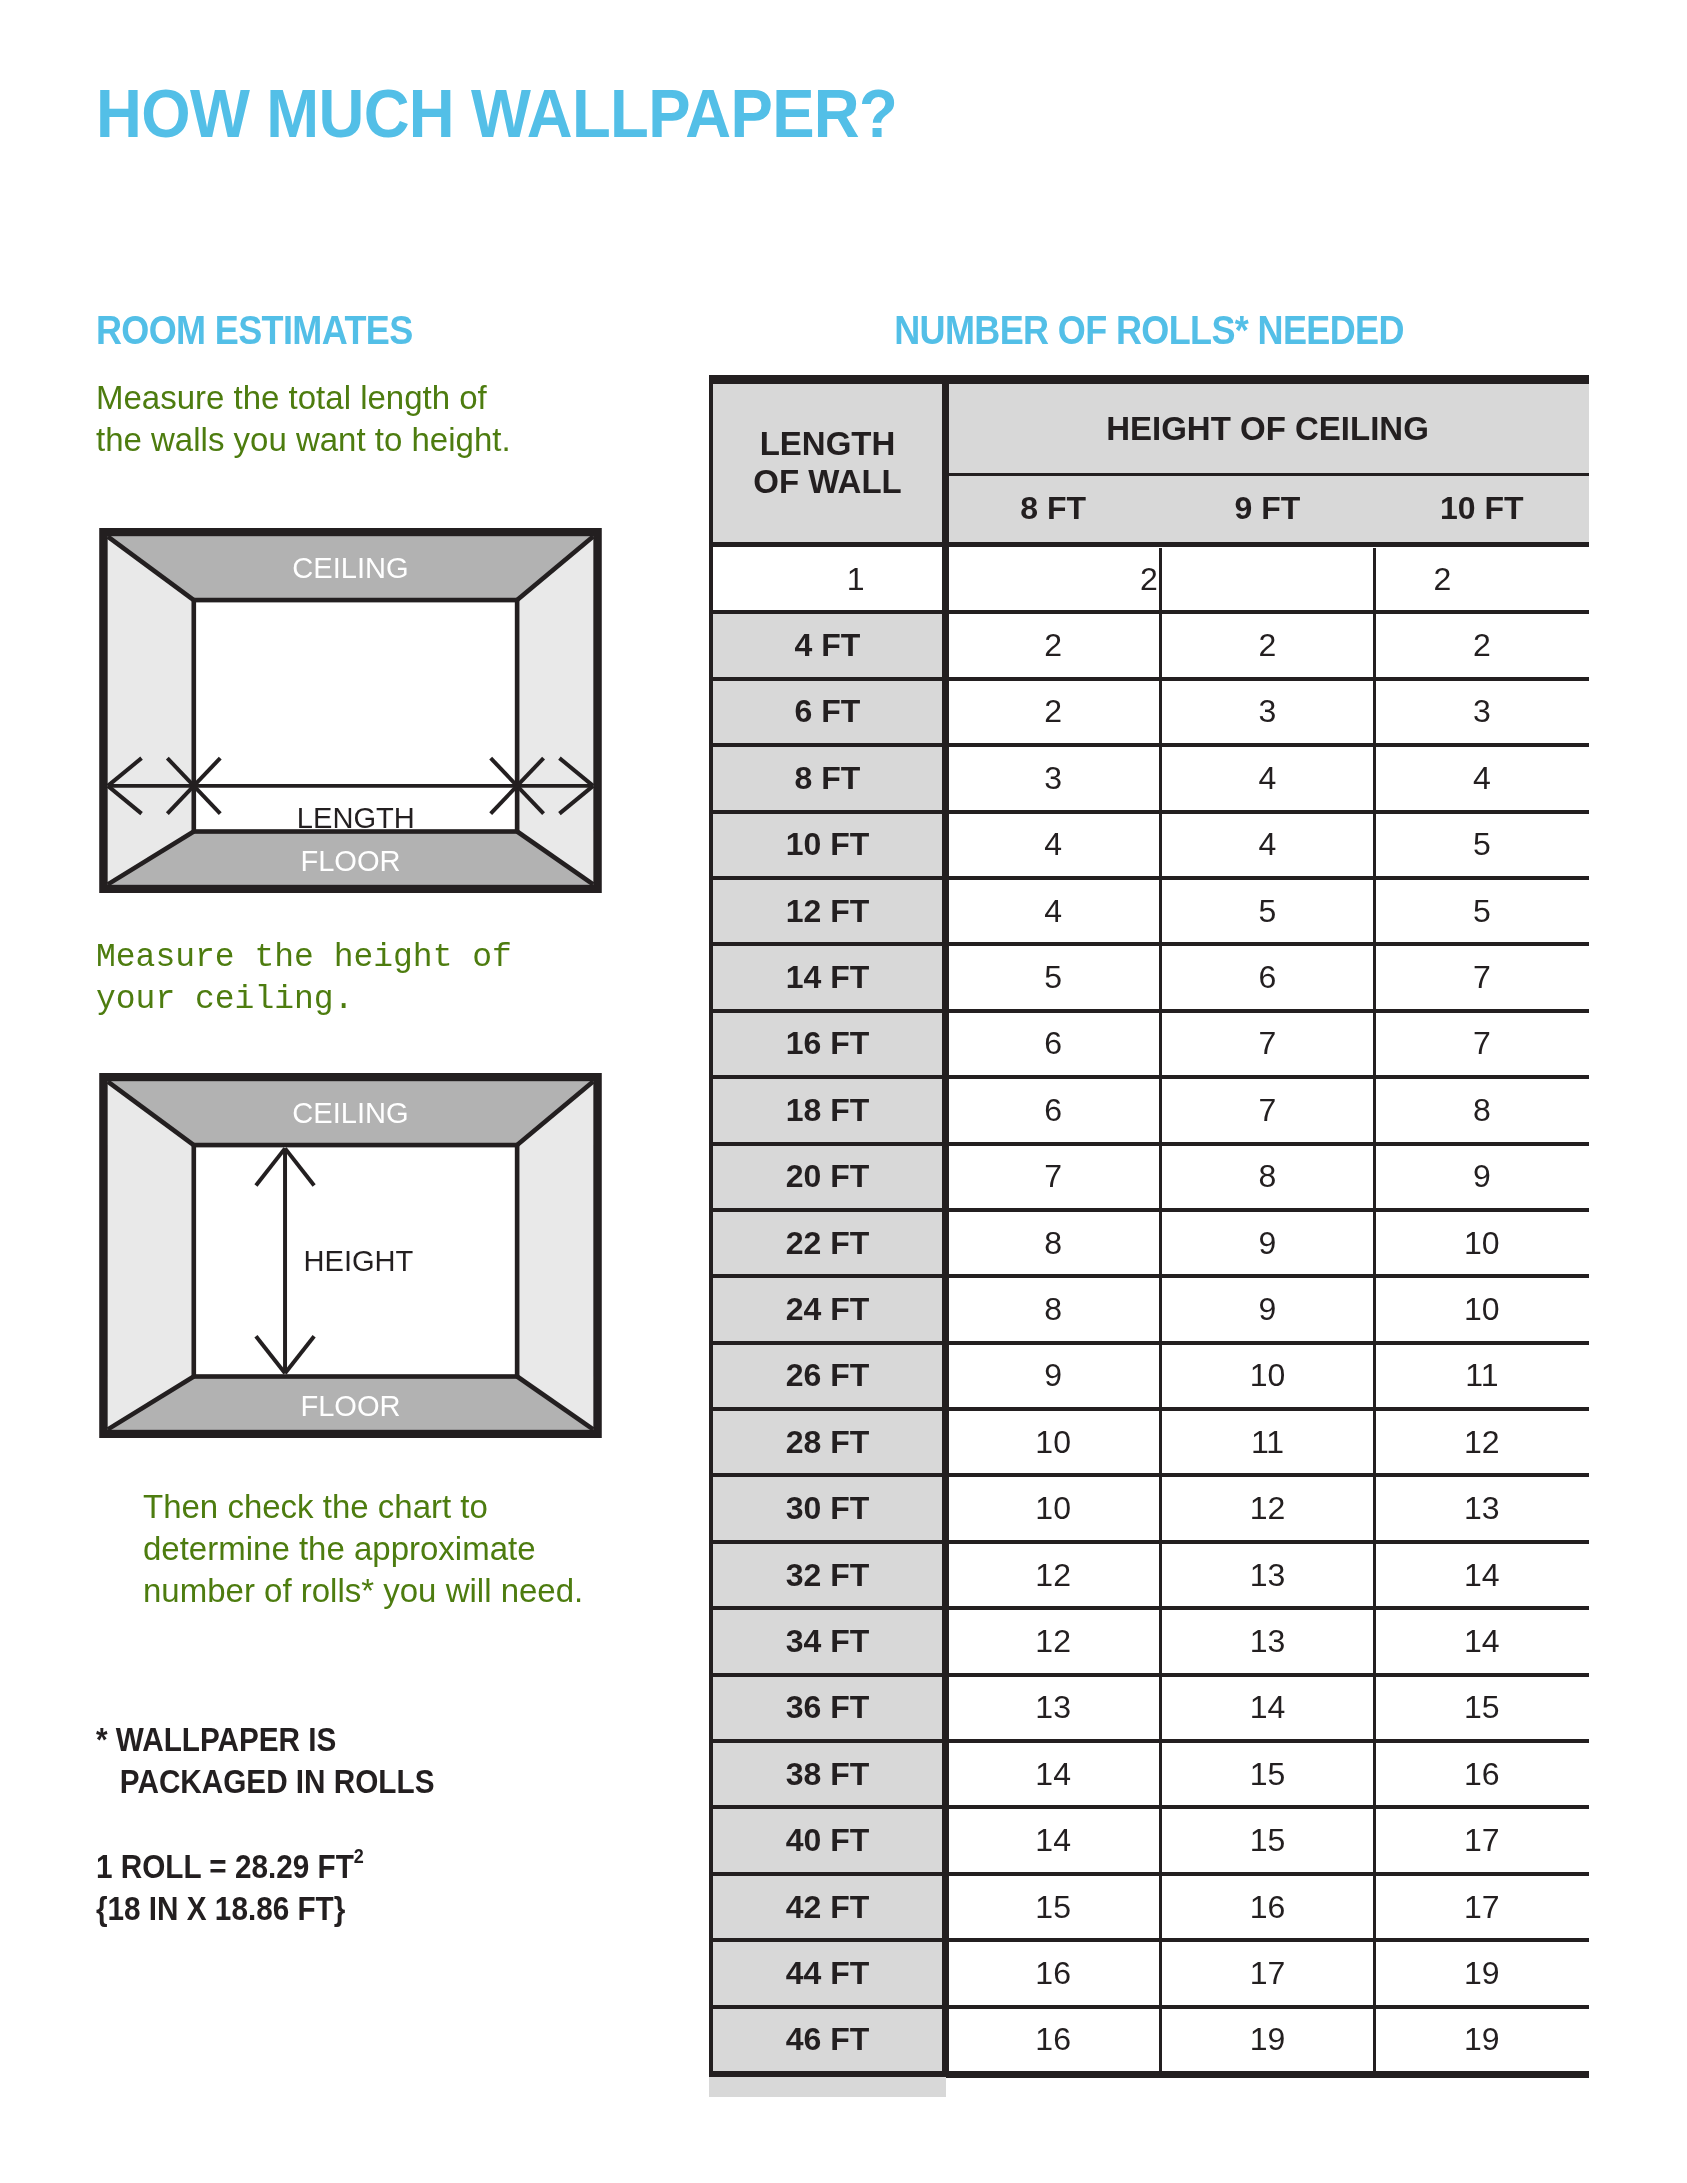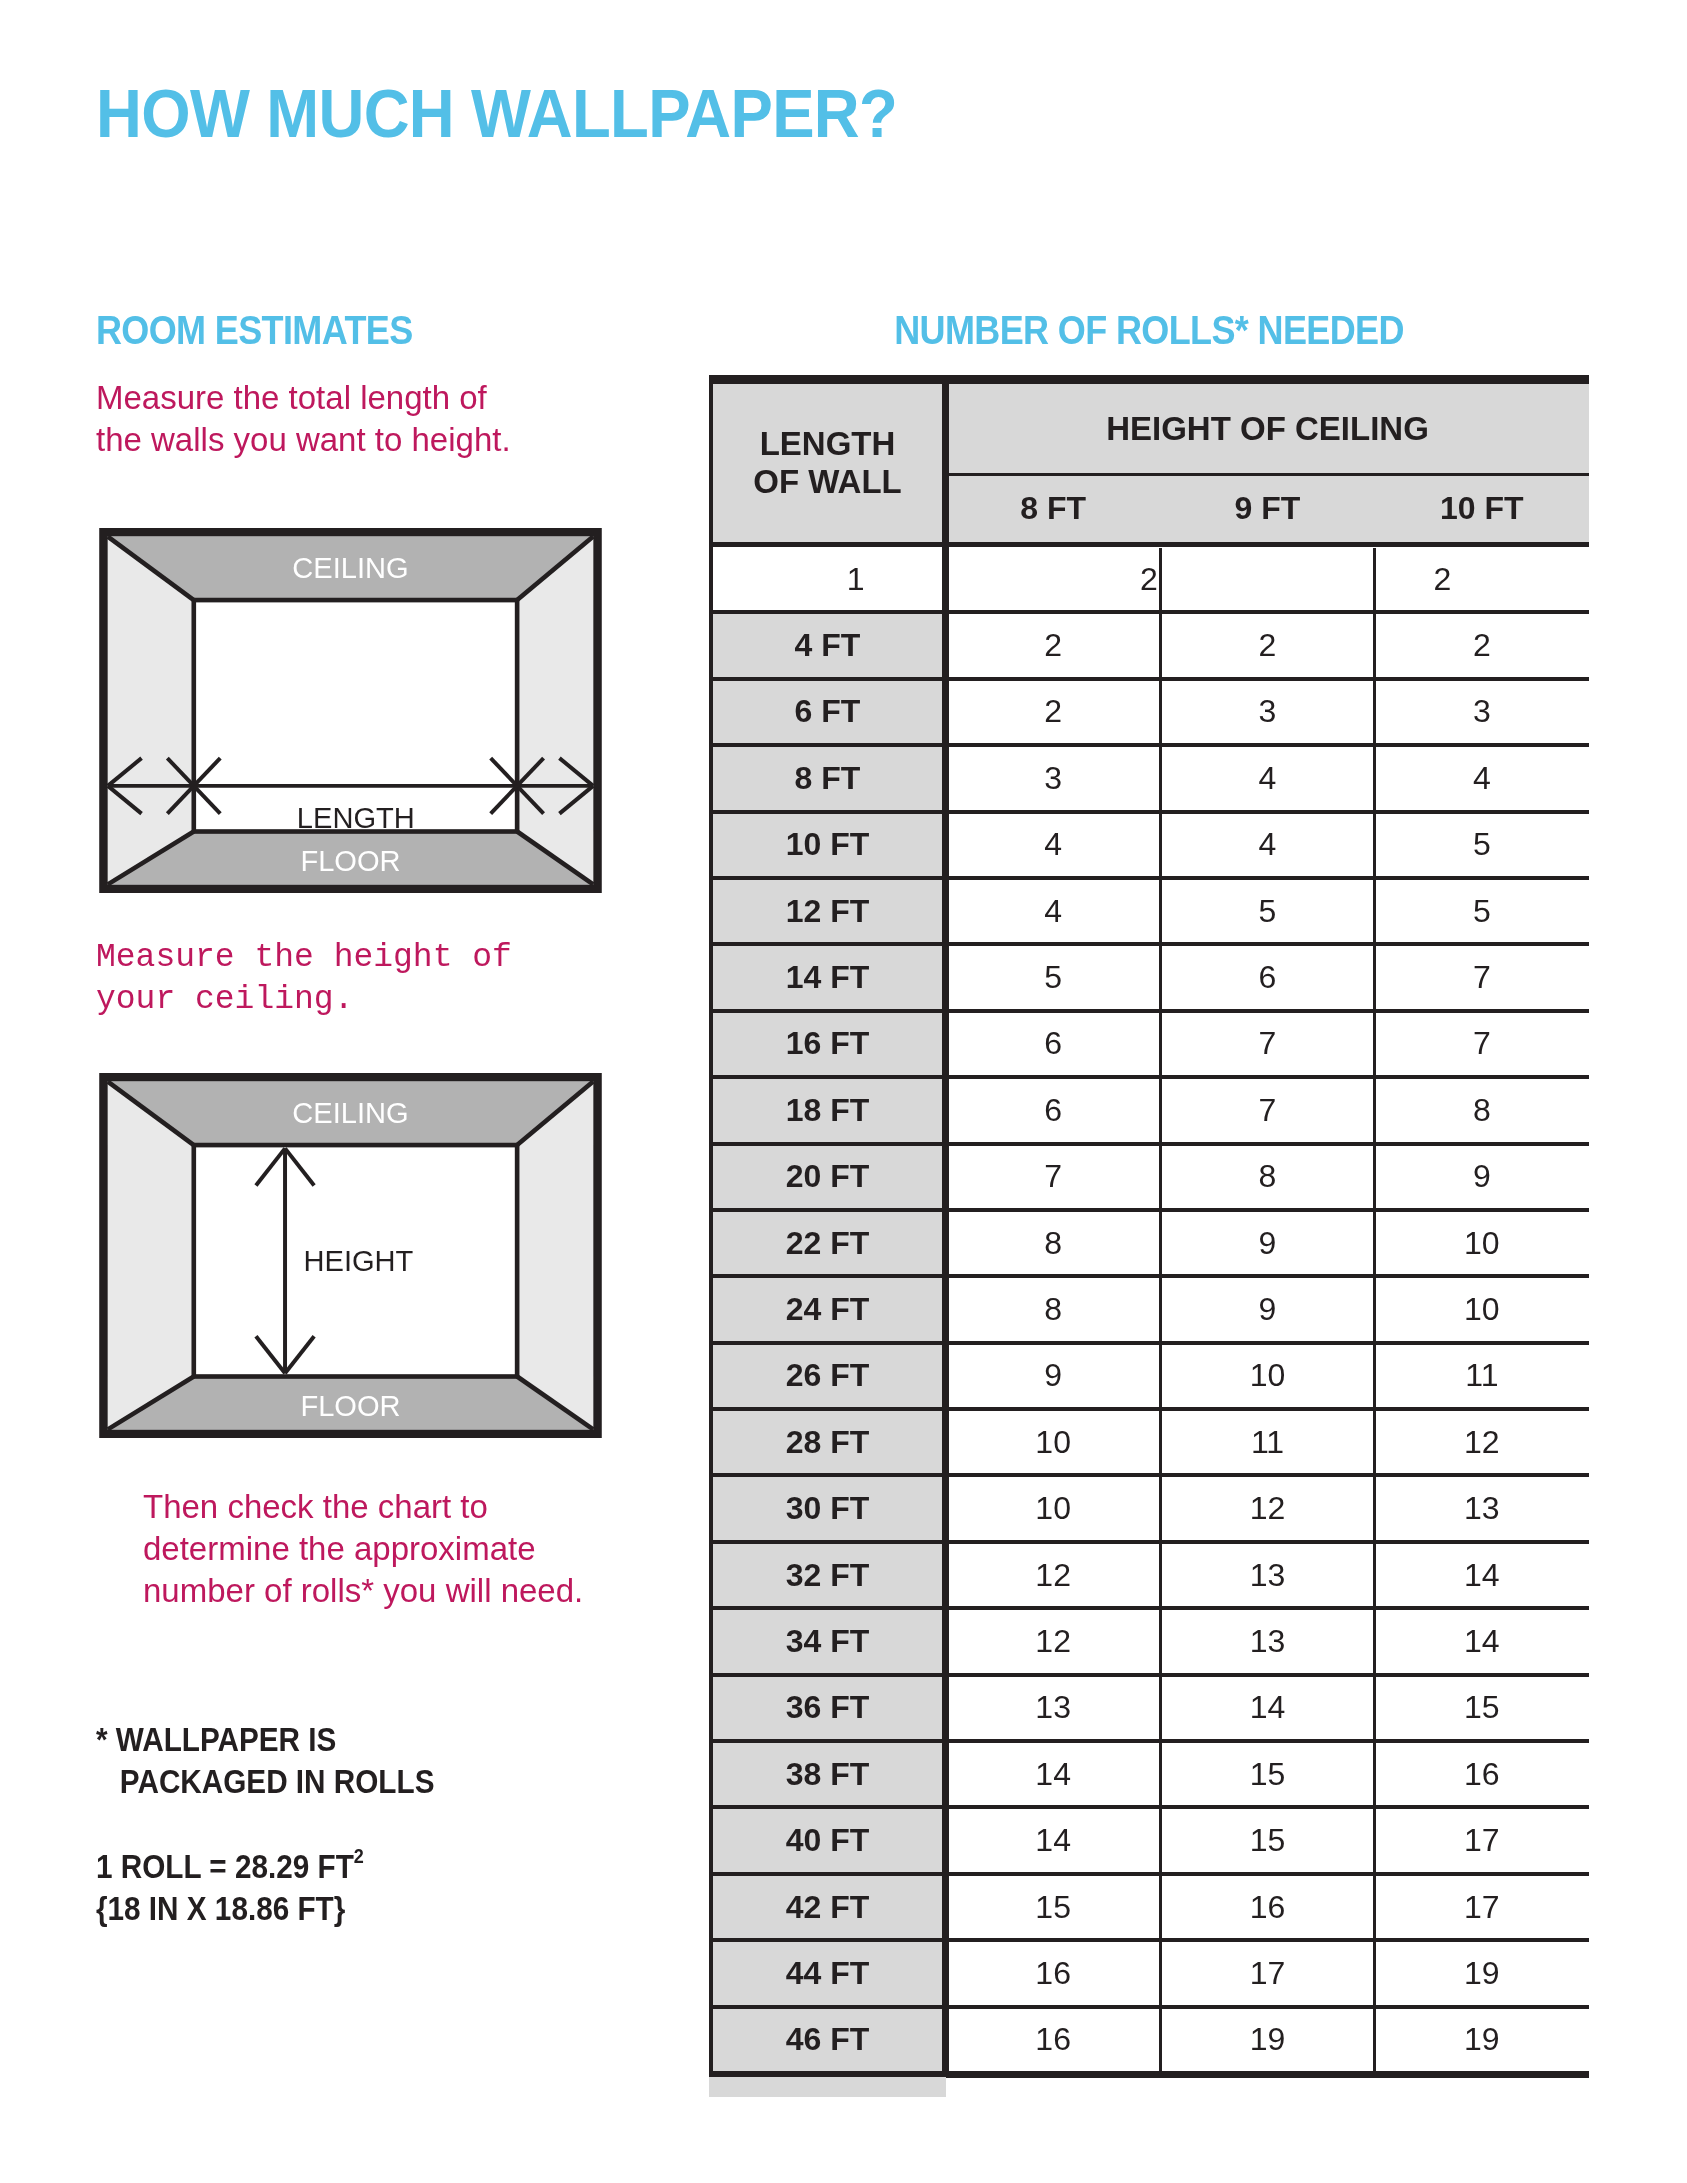--- a/index.html
+++ b/index.html
@@ -12,21 +12,21 @@
   .page-title{
     left:96px;top:74px;font-size:69px;font-weight:bold;color:#53bfe7;
     letter-spacing:-0.7px;transform:scaleX(0.92);transform-origin:left top;white-space:nowrap;
   }
   .section-heading{
     font-size:40px;font-weight:bold;color:#53bfe7;letter-spacing:-0.7px;white-space:nowrap;
   }
   .h-left{left:96px;top:308px;transform:scaleX(0.9);transform-origin:left top;}
   .h-table{left:709px;top:308px;width:880px;text-align:center;transform:scaleX(0.9);transform-origin:center top;}
   
-  .para{left:96px;font-size:33px;line-height:42px;color:#be185d;}
+  .para{left:96px;font-size:33px;line-height:42px;color:#4d7c0f;}
   .p1{top:377px;}
   .p2{top:937px;font-family:Liberation Mono, monospace;}
   .p3{top:1486px;margin-left:47px;}
   .footnote{
     left:96px;top:1719px;font-size:33px;line-height:42px;font-weight:bold;
     transform:scaleX(0.9);transform-origin:left top;white-space:nowrap;
   }
   .footnote .indent{padding-left:26.5px;}
   .rollinfo{
     left:96px;top:1838px;font-size:33px;line-height:42px;font-weight:bold;

